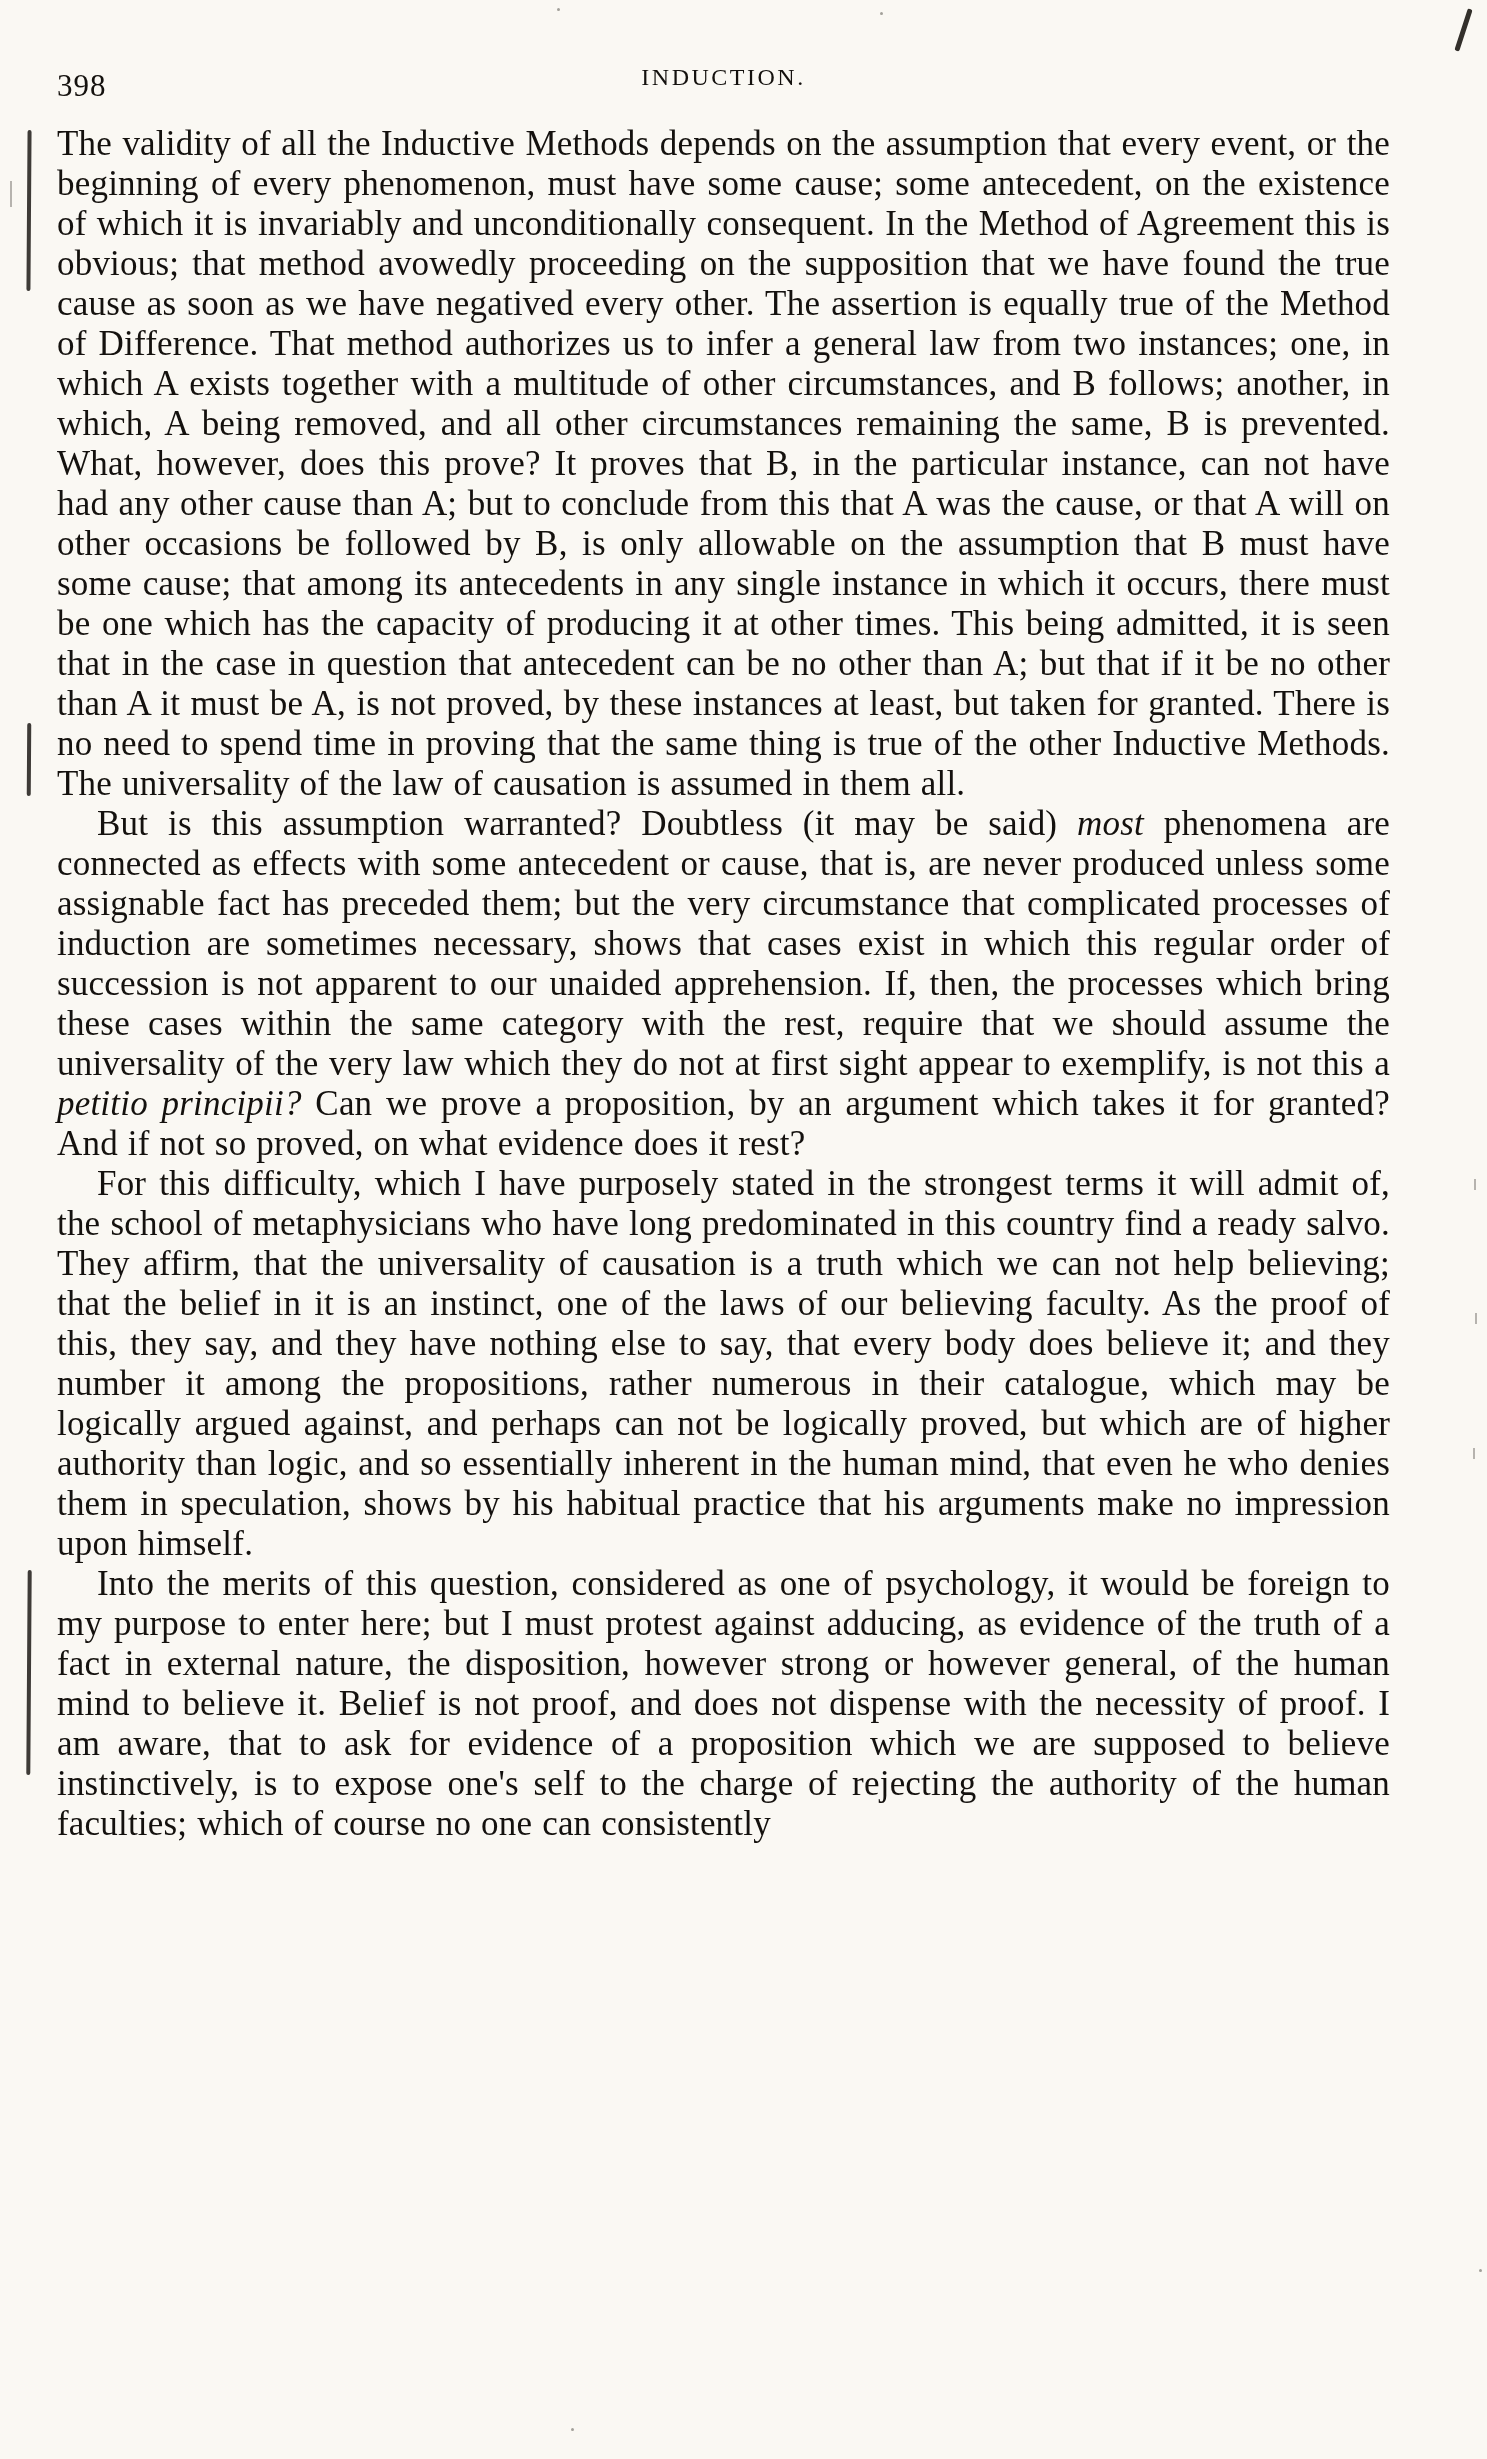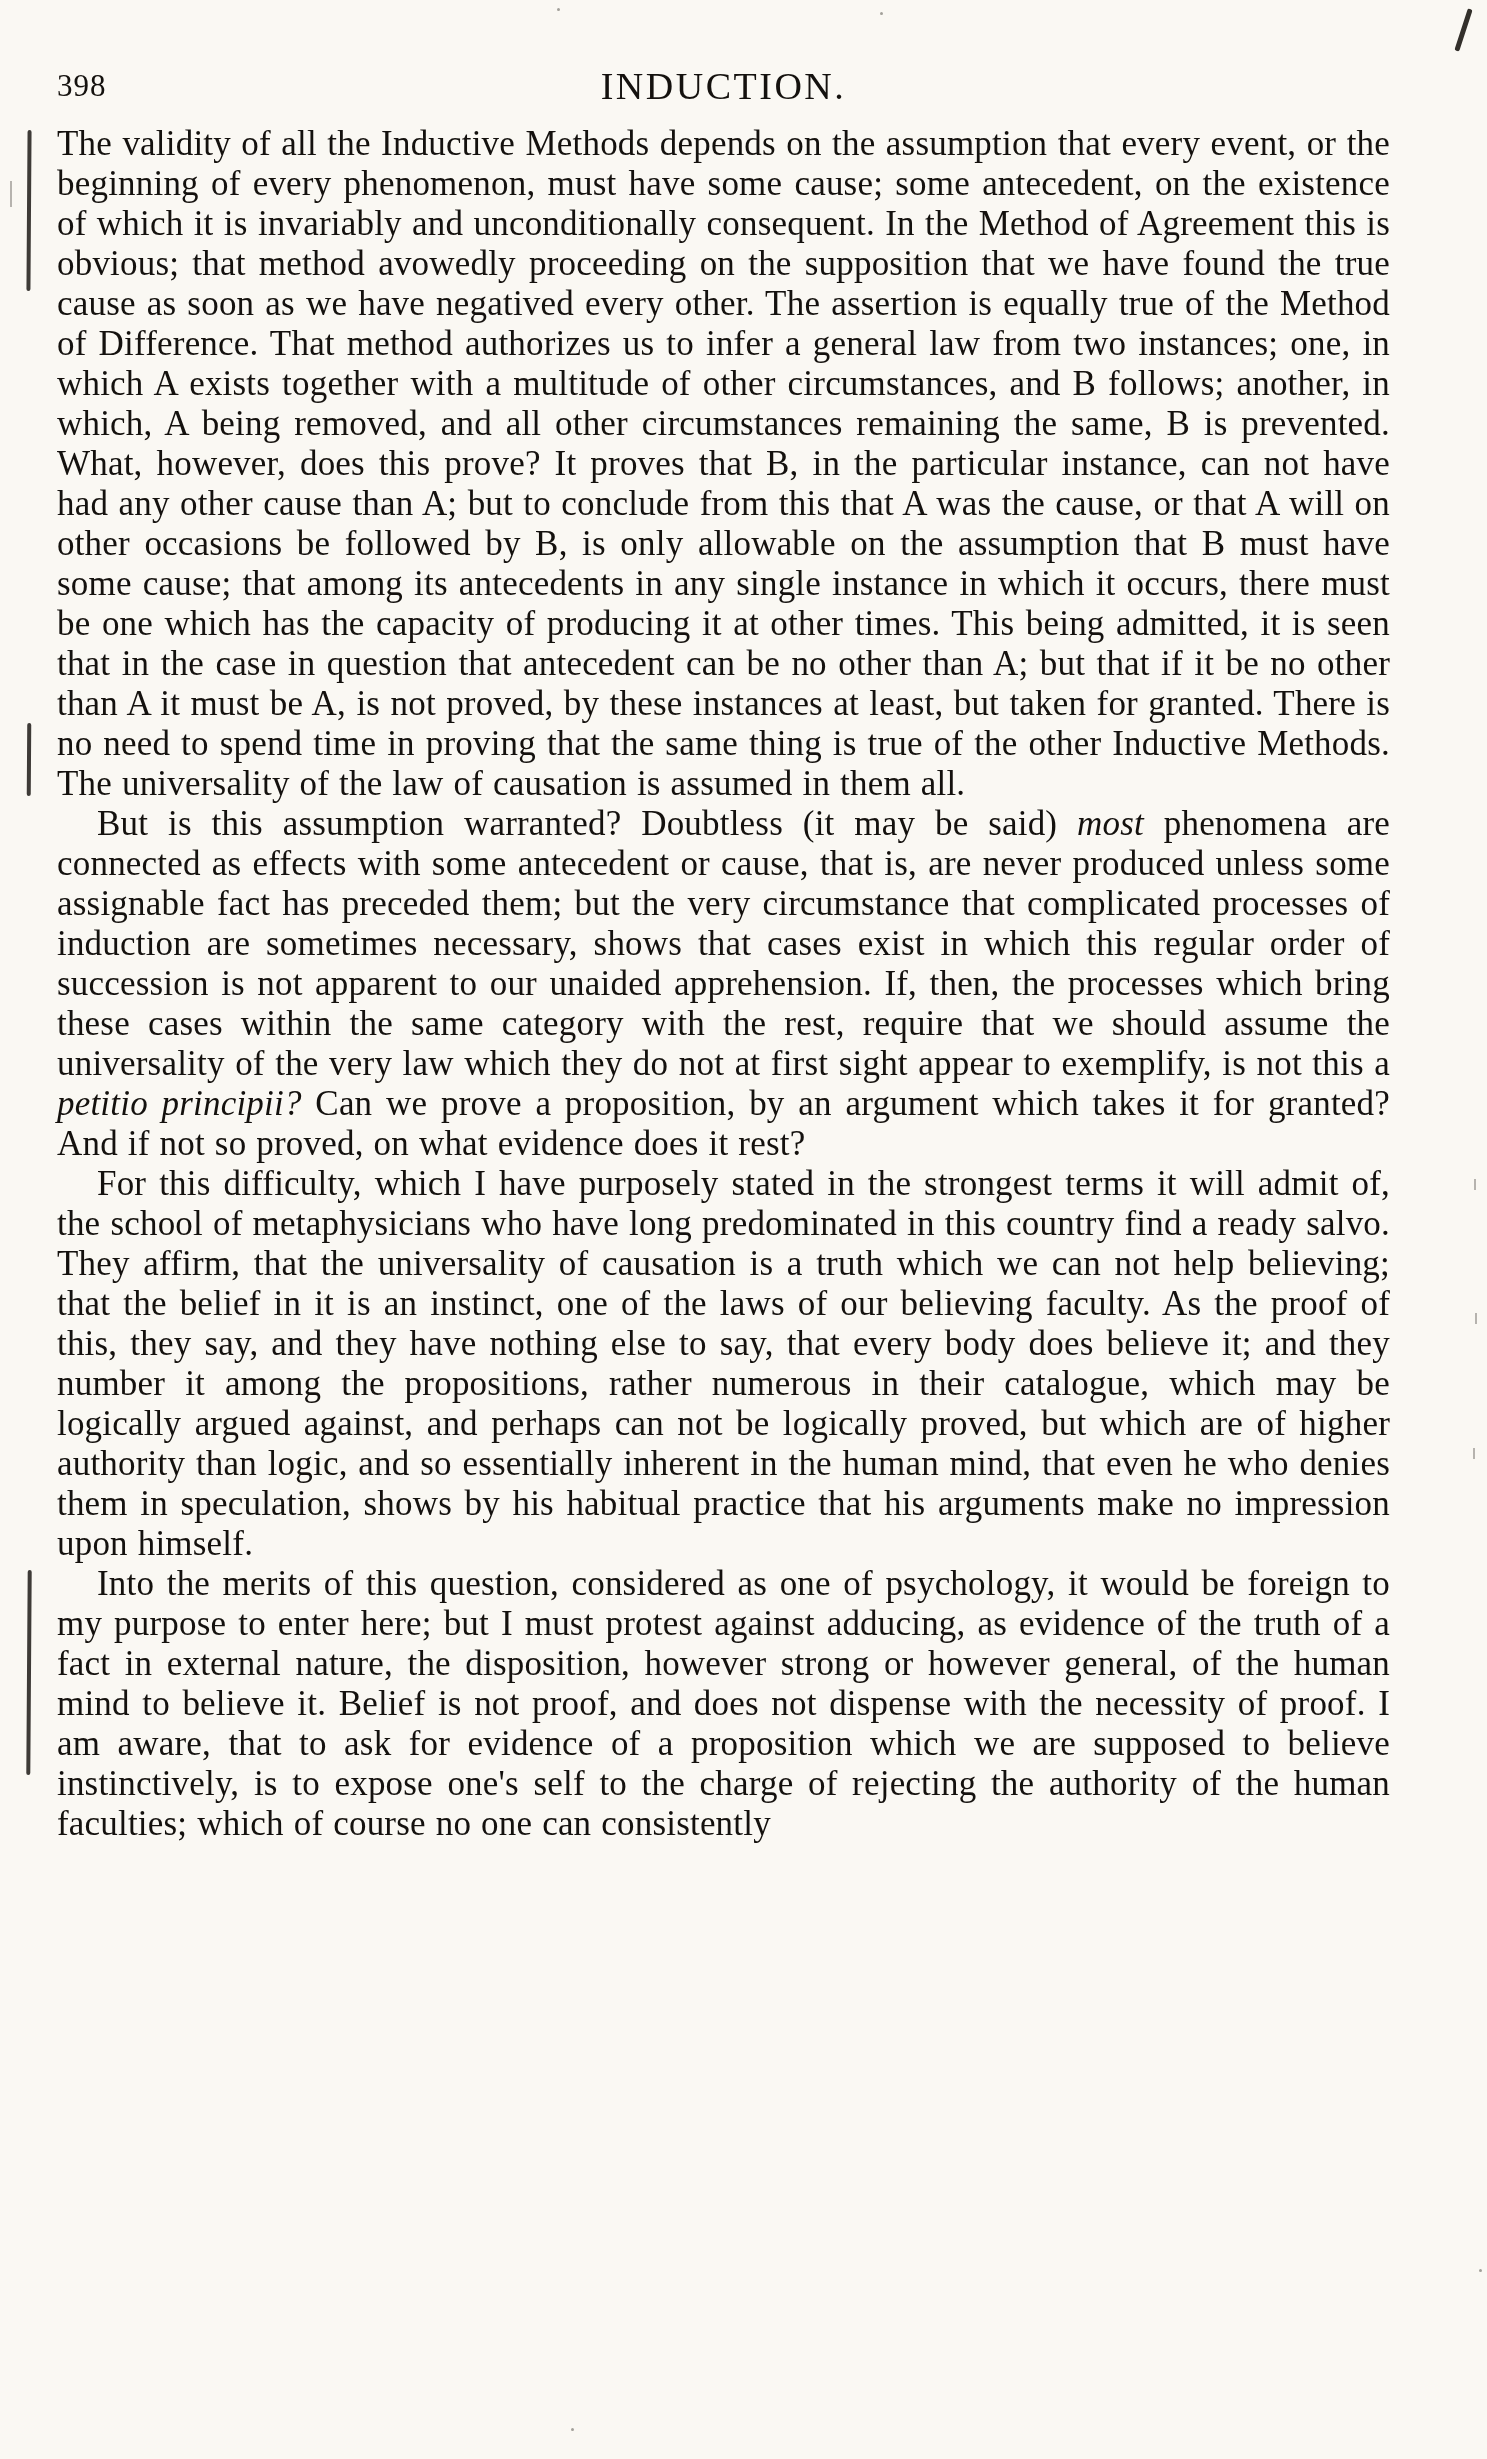--- a/index.html
+++ b/index.html
@@ -31,21 +31,21 @@
     top: 6px;
     font-size: 31px;
     letter-spacing: 1px;
   }
   .running-title {
     position: absolute;
     left: 0;
     right: 0;
     top: 2px;
     text-align: center;
-    font-size: 38px;
+    font-size: 24px;
     letter-spacing: 2.5px;
   }
   .text-body {
     margin-top: 4px;
   }
   p.para {
     margin: 0;
     position: relative;
     text-align: justify;
     font-size: 35px;

